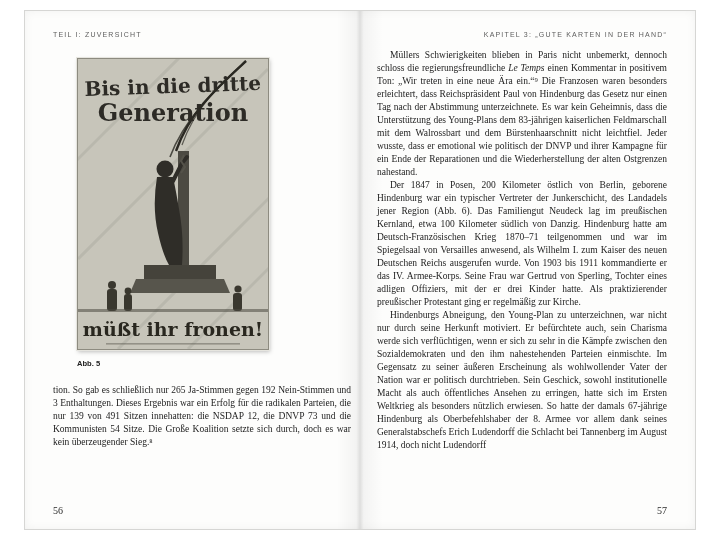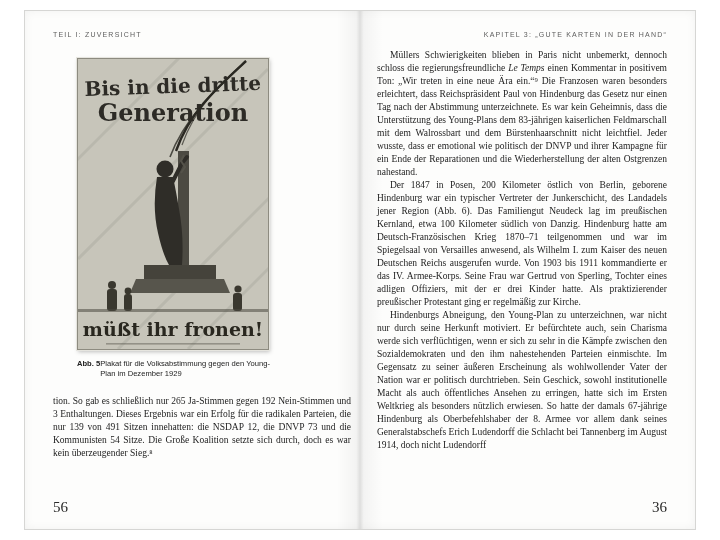--- a/index.html
+++ b/index.html
@@ -42,38 +42,38 @@
     border:1px solid #8d8b80;
     box-shadow:0 0 0 1px #e6e5df, 1px 2px 4px rgba(0,0,0,0.25);
     position:relative; overflow:hidden;
   }
   .poster-frame svg { display:block; }
 
   .caption {
     margin-top:9px; width:200px;
     font-family:"Liberation Sans", sans-serif;
     font-size:7.6px; line-height:1.35; color:#222;
-    display:flex; gap:0;
+    display:flex; gap:8px;
   }
   .caption b { font-weight:bold; white-space:nowrap; }
 
   
   .bodytext {
     font-size:9.5px; line-height:13px;
     text-align:justify;
   }
   .page-left .bodytext { margin-top:15px; width:298px; }
   .page-right .bodytext { width:290px; margin-top:2px; }
   .bodytext p { text-indent:13px; }
   .bodytext p.no-indent { text-indent:0; }
   .bodytext em { }
 
   .page-number {
     position:absolute; bottom:13px;
-    font-size:15px; color:#2a2a2a;
+    font-size:10px; color:#2a2a2a;
   }
   .page-number.left  { left:28px; }
   .page-number.right { right:28px; }
 </style>
 </head>
 <body>
 
 <div class="spread">
 
   <div class="page page-left">
@@ -122,37 +122,36 @@
           </g>
 
           <text x="95" y="277" text-anchor="middle" font-family="DejaVu Serif, serif" font-size="19" font-weight="bold" fill="#29271f">müßt ihr fronen!</text>
 
           <rect x="28" y="284" width="134" height="1.6" fill="#55534a" fill-opacity="0.45"></rect>
         </svg>
       </div>
 
       <div class="caption">
         <b>Abb. 5</b>
-        <span>Plakat für die Volksabstimmung gegen den Young-Plan im Dezember 1929</span>
       </div>
     </div>
 
     <div class="bodytext">
       <p class="no-indent">tion. So gab es schließlich nur 265 Ja-Stimmen gegen 192 Nein-Stimmen und 3 Enthaltungen. Dieses Ergebnis war ein Erfolg für die radikalen Parteien, die nur 139 von 491 Sitzen innehatten: die NSDAP 12, die DNVP 73 und die Kommunisten 54 Sitze. Die Große Koalition setzte sich durch, doch es war kein überzeugender Sieg.⁸</p>
     </div>
 
     <div class="page-number left">56</div>
   </div>
 
   <div class="page page-right">
     <div class="running-head right">KAPITEL 3: „GUTE KARTEN IN DER HAND“</div>
 
     <div class="bodytext" style="margin-top:11px">
       <p>Müllers Schwierigkeiten blieben in Paris nicht unbemerkt, dennoch schloss die regierungsfreundliche <em>Le Temps</em> einen Kommentar in positivem Ton: „Wir treten in eine neue Ära ein.“⁹ Die Franzosen waren besonders erleichtert, dass Reichspräsident Paul von Hindenburg das Gesetz nur einen Tag nach der Abstimmung unterzeichnete. Es war kein Geheimnis, dass die Unterstützung des Young-Plans dem 83-jährigen kaiserlichen Feldmarschall mit dem Walrossbart und dem Bürstenhaarschnitt nicht leichtfiel. Jeder wusste, dass er emotional wie politisch der DNVP und ihrer Kampagne für ein Ende der Reparationen und die Wiederherstellung der alten Ostgrenzen nahestand.</p>
       <p>Der 1847 in Posen, 200 Kilometer östlich von Berlin, geborene Hindenburg war ein typischer Vertreter der Junkerschicht, des Landadels jener Region (Abb. 6). Das Familiengut Neudeck lag im preußischen Kernland, etwa 100 Kilometer südlich von Danzig. Hindenburg hatte am Deutsch-Französischen Krieg 1870–71 teilgenommen und war im Spiegelsaal von Versailles anwesend, als Wilhelm I. zum Kaiser des neuen Deutschen Reichs ausgerufen wurde. Von 1903 bis 1911 kommandierte er das IV. Armee-Korps. Seine Frau war Gertrud von Sperling, Tochter eines adligen Offiziers, mit der er drei Kinder hatte. Als praktizierender preußischer Protestant ging er regelmäßig zur Kirche.</p>
       <p>Hindenburgs Abneigung, den Young-Plan zu unterzeichnen, war nicht nur durch seine Herkunft motiviert. Er befürchtete auch, sein Charisma werde sich verflüchtigen, wenn er sich zu sehr in die Kämpfe zwischen den Sozialdemokraten und den ihm nahestehenden Parteien einmischte. Im Gegensatz zu seiner äußeren Erscheinung als wohlwollender Vater der Nation war er politisch durchtrieben. Sein Geschick, sowohl institutionelle Macht als auch öffentliches Ansehen zu erringen, hatte sich im Ersten Weltkrieg als besonders nützlich erwiesen. So hatte der damals 67-jährige Hindenburg als Oberbefehlshaber der 8. Armee vor allem dank seines Generalstabschefs Erich Ludendorff die Schlacht bei Tannenberg im August 1914, doch nicht Ludendorff</p>
     </div>
 
-    <div class="page-number right">36</div>
+    <div class="page-number right">57</div>
   </div>
 
   <div class="gutter"></div>
 </div>
 
 </body></html>

